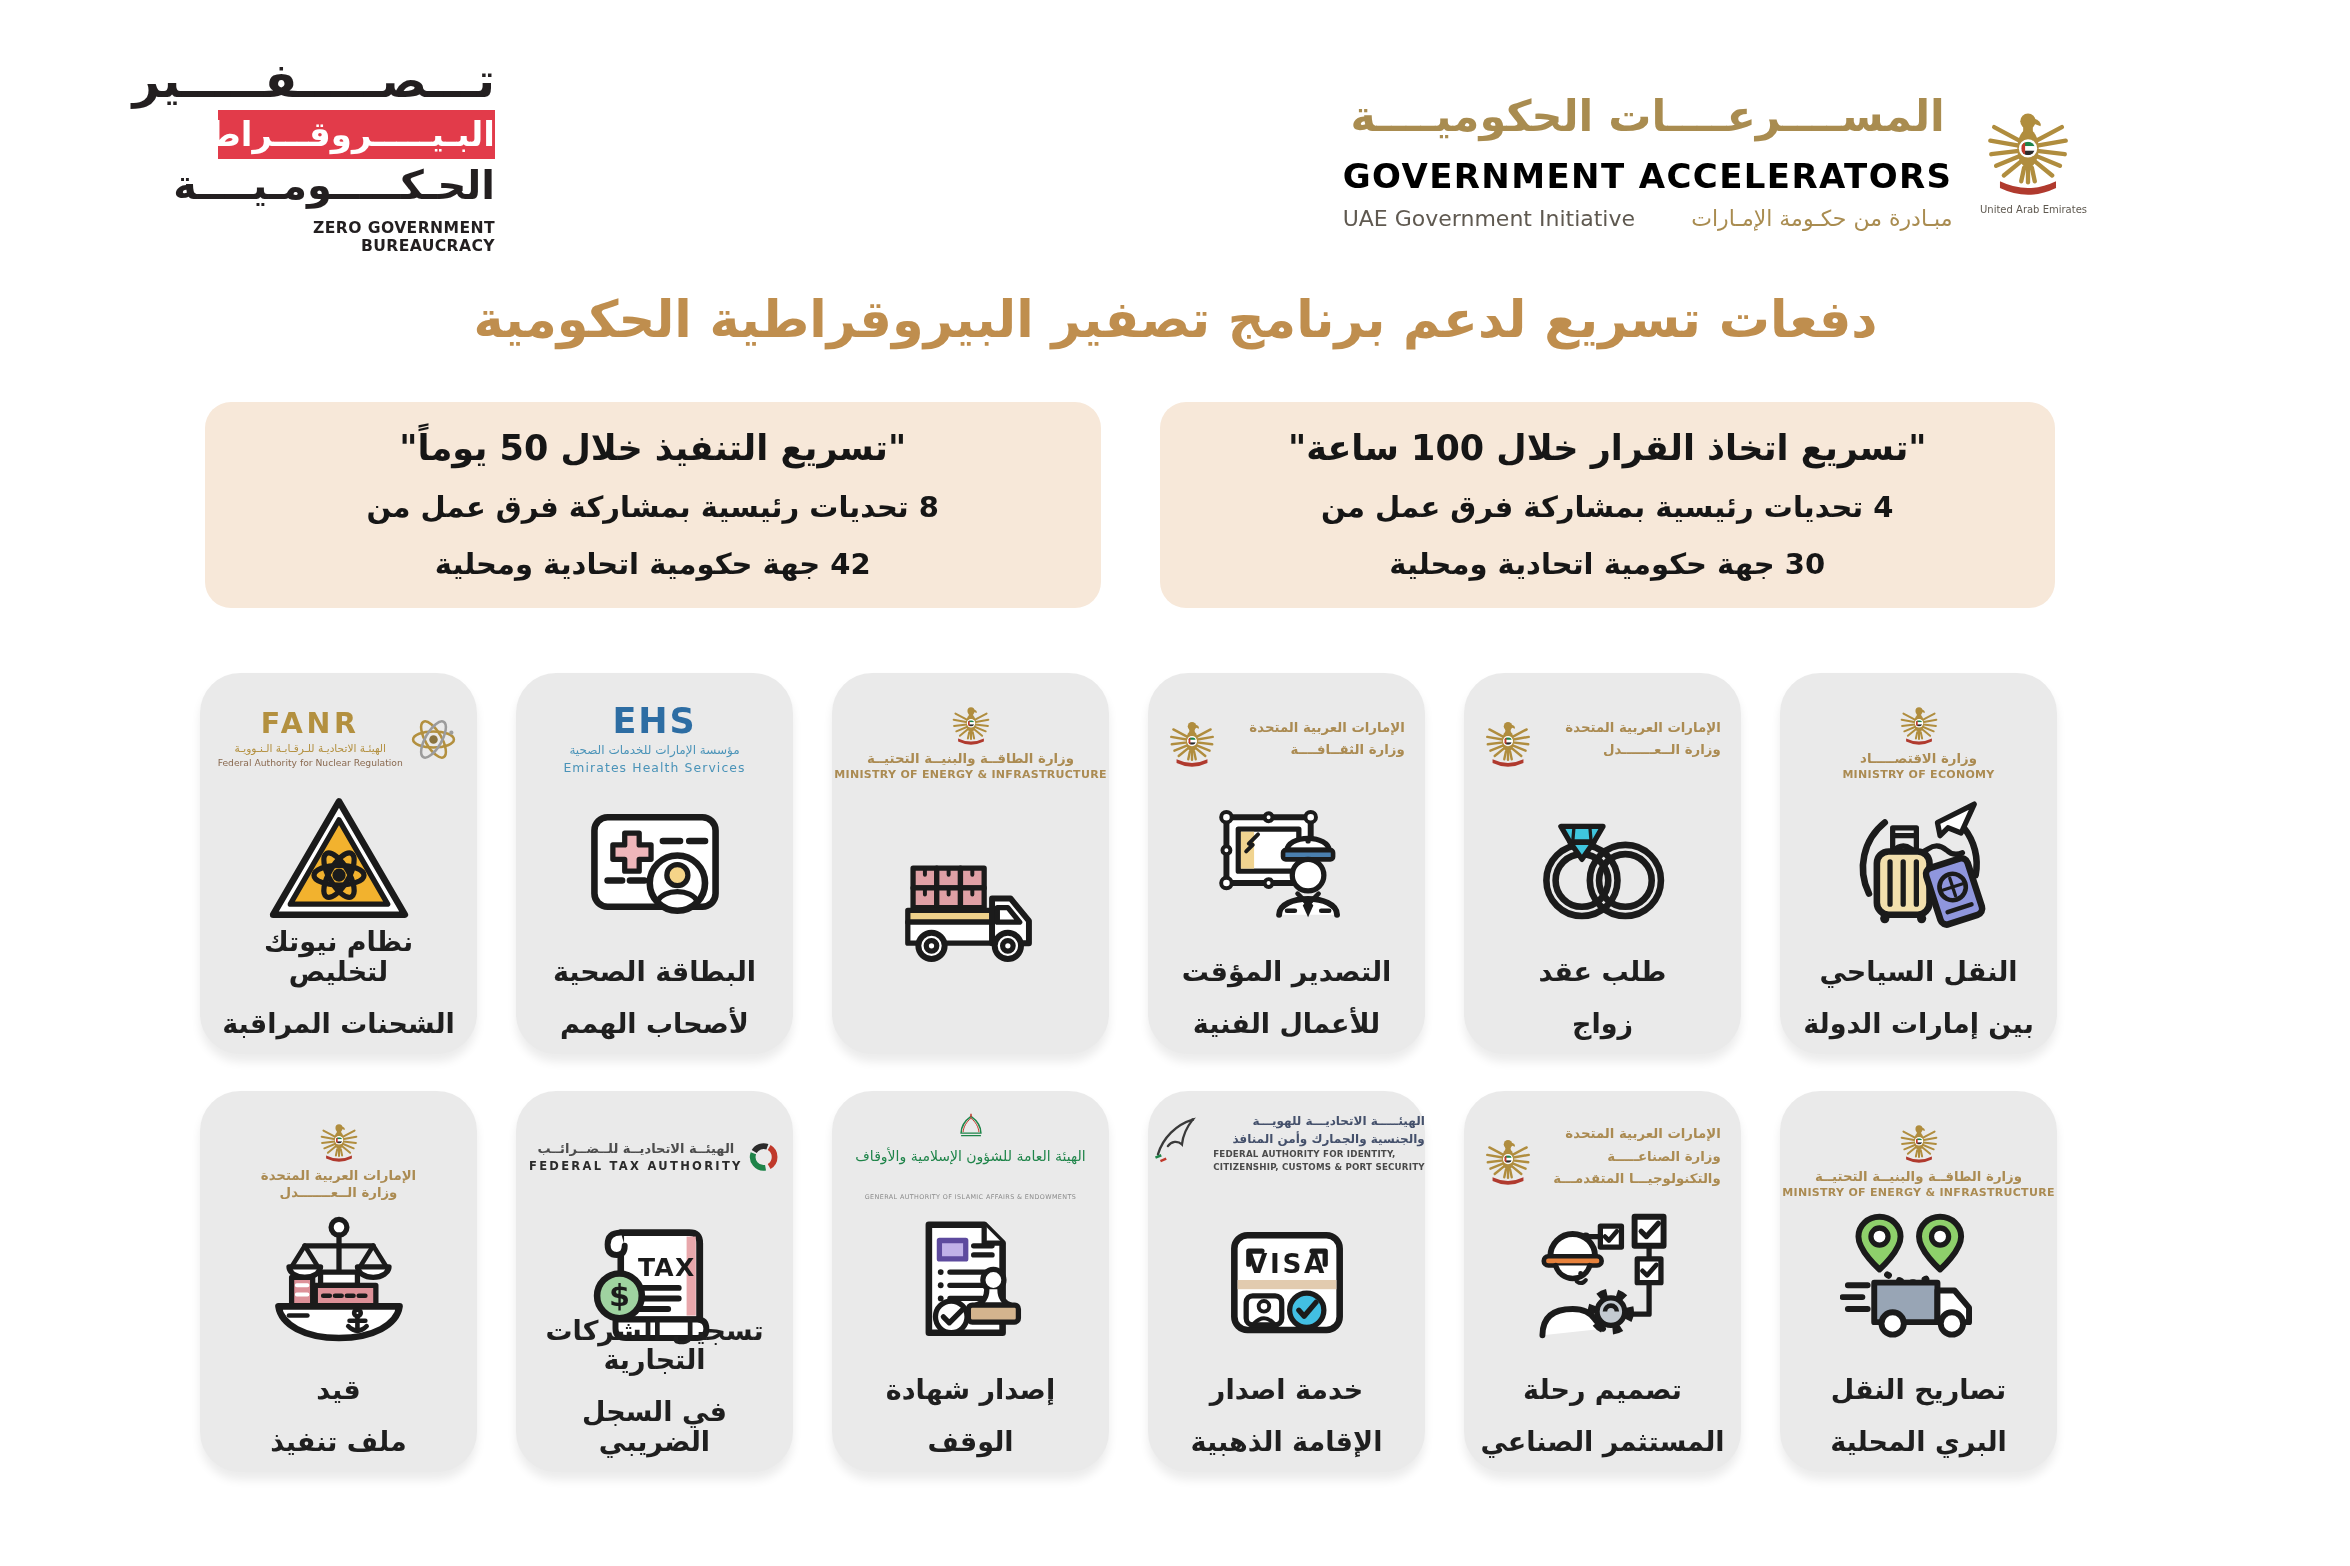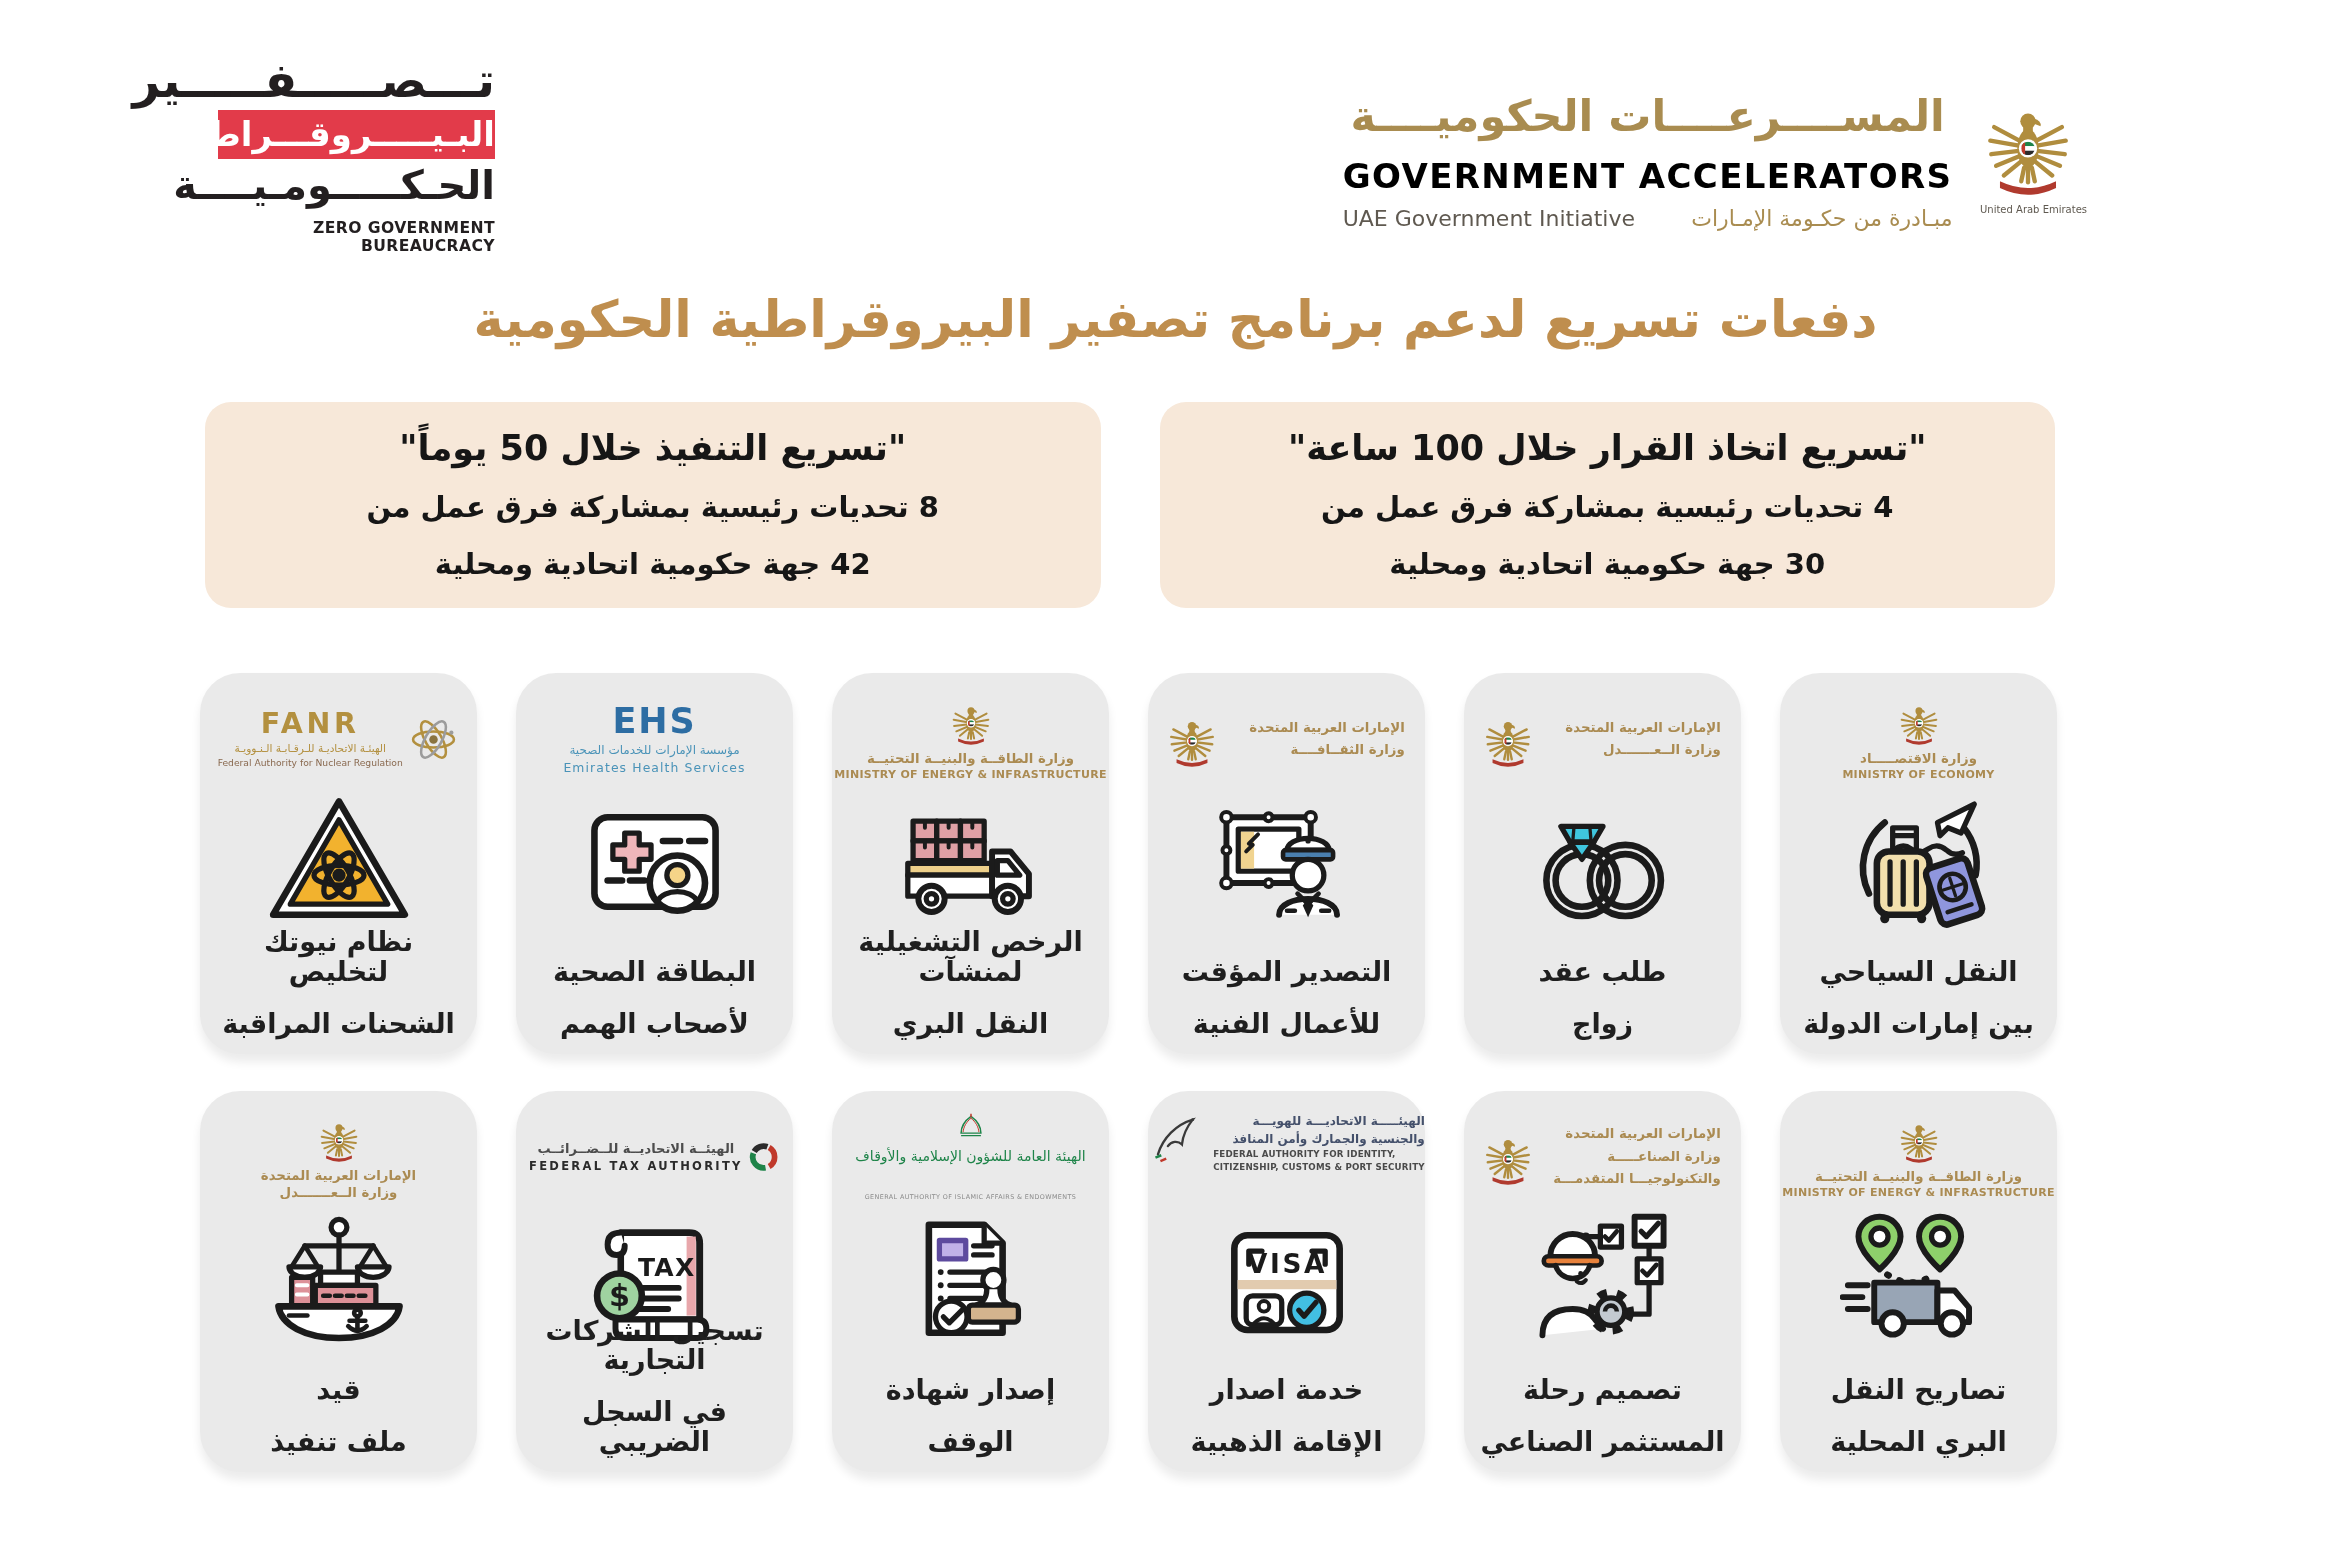--- a/index.html
+++ b/index.html
@@ -477,24 +477,20 @@
           <div class="logo-lines">
             <div class="line ar">وزارة الطاقــة والبنيــة التحتيــة</div>
             <div class="line en">MINISTRY OF ENERGY &amp; INFRASTRUCTURE</div>
           </div>
         </div>
     <div class="card-icon">
           <svg class="icon-svg" viewBox="0 0 172 172" width="158" height="158">
             <use href="#cargo-truck-icon"></use>
           </svg>
         </div>
-    <div class="card-label">
-          <div>الرخص التشغيلية لمنشآت</div>
-          <div>النقل البري</div>
-        </div>
   </article>
       <article class="card">
     <div class="card-logo kind-emblem-left">
           <svg class="logo-emblem" viewBox="0 0 52 64" width="48" height="59">
             <use href="#uae-emblem"></use>
           </svg>
           <div class="logo-lines">
             <div class="line ar">الإمارات العربية المتحدة</div>
             <div class="line ar">وزارة الثقــافــــة</div>
           </div>

